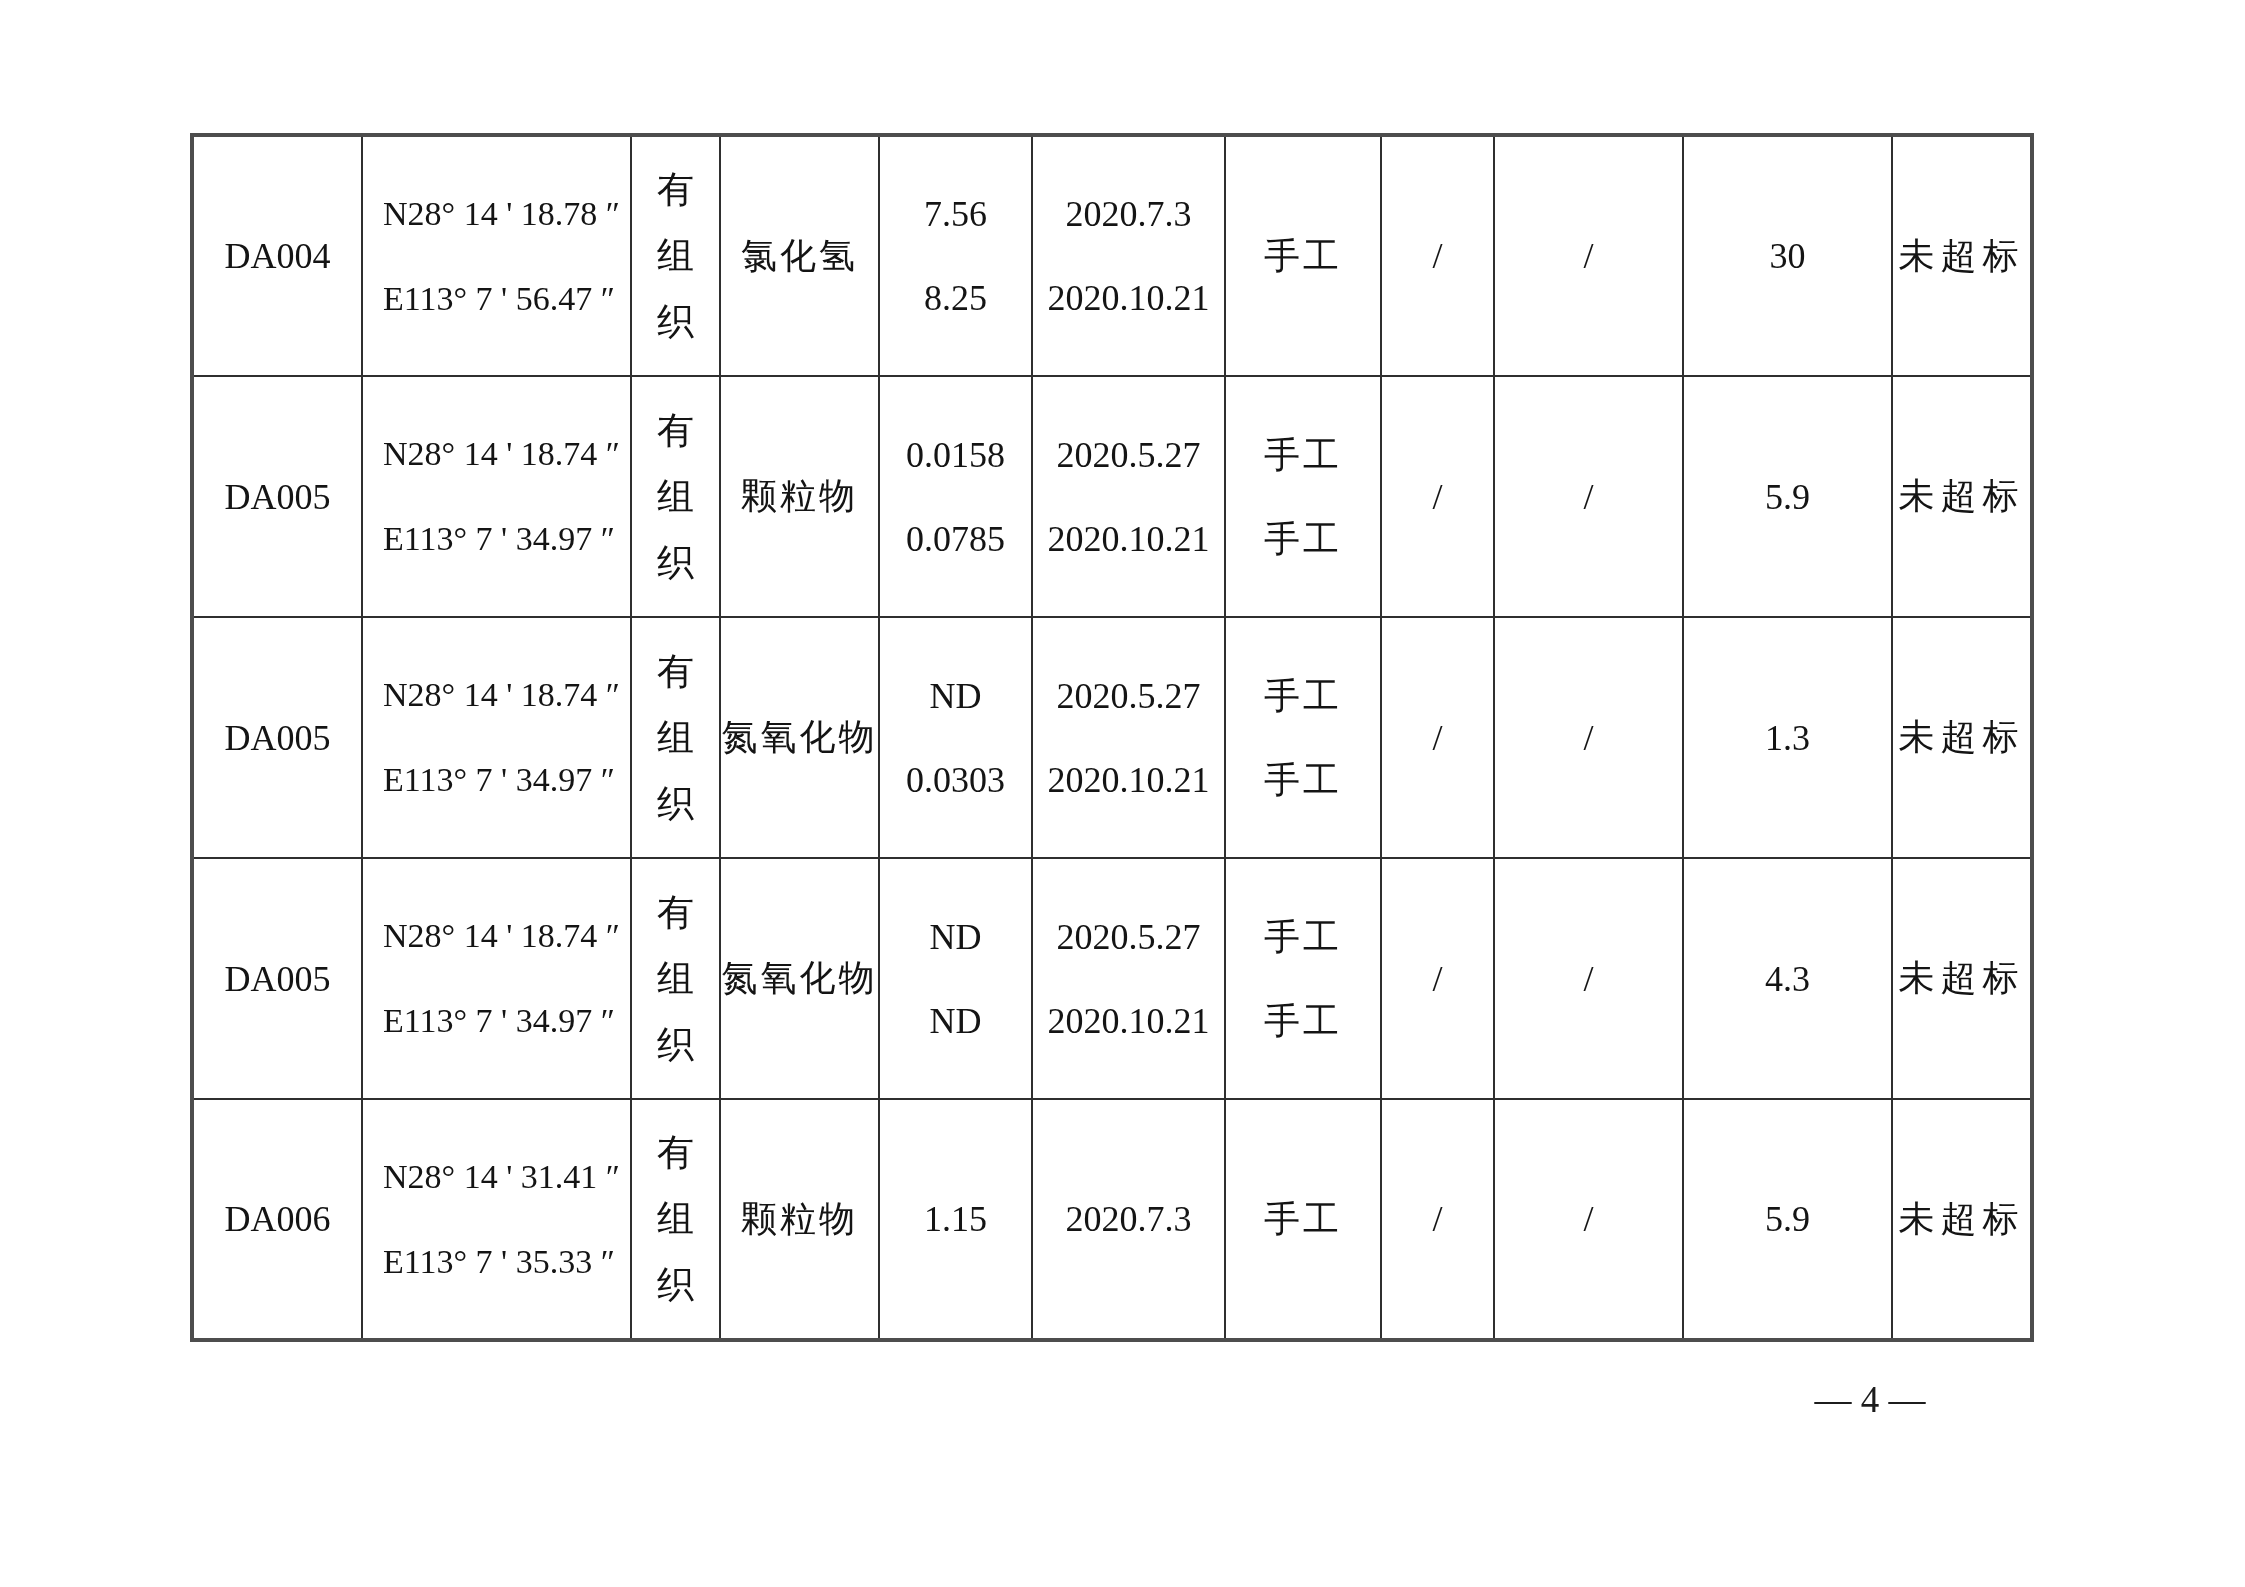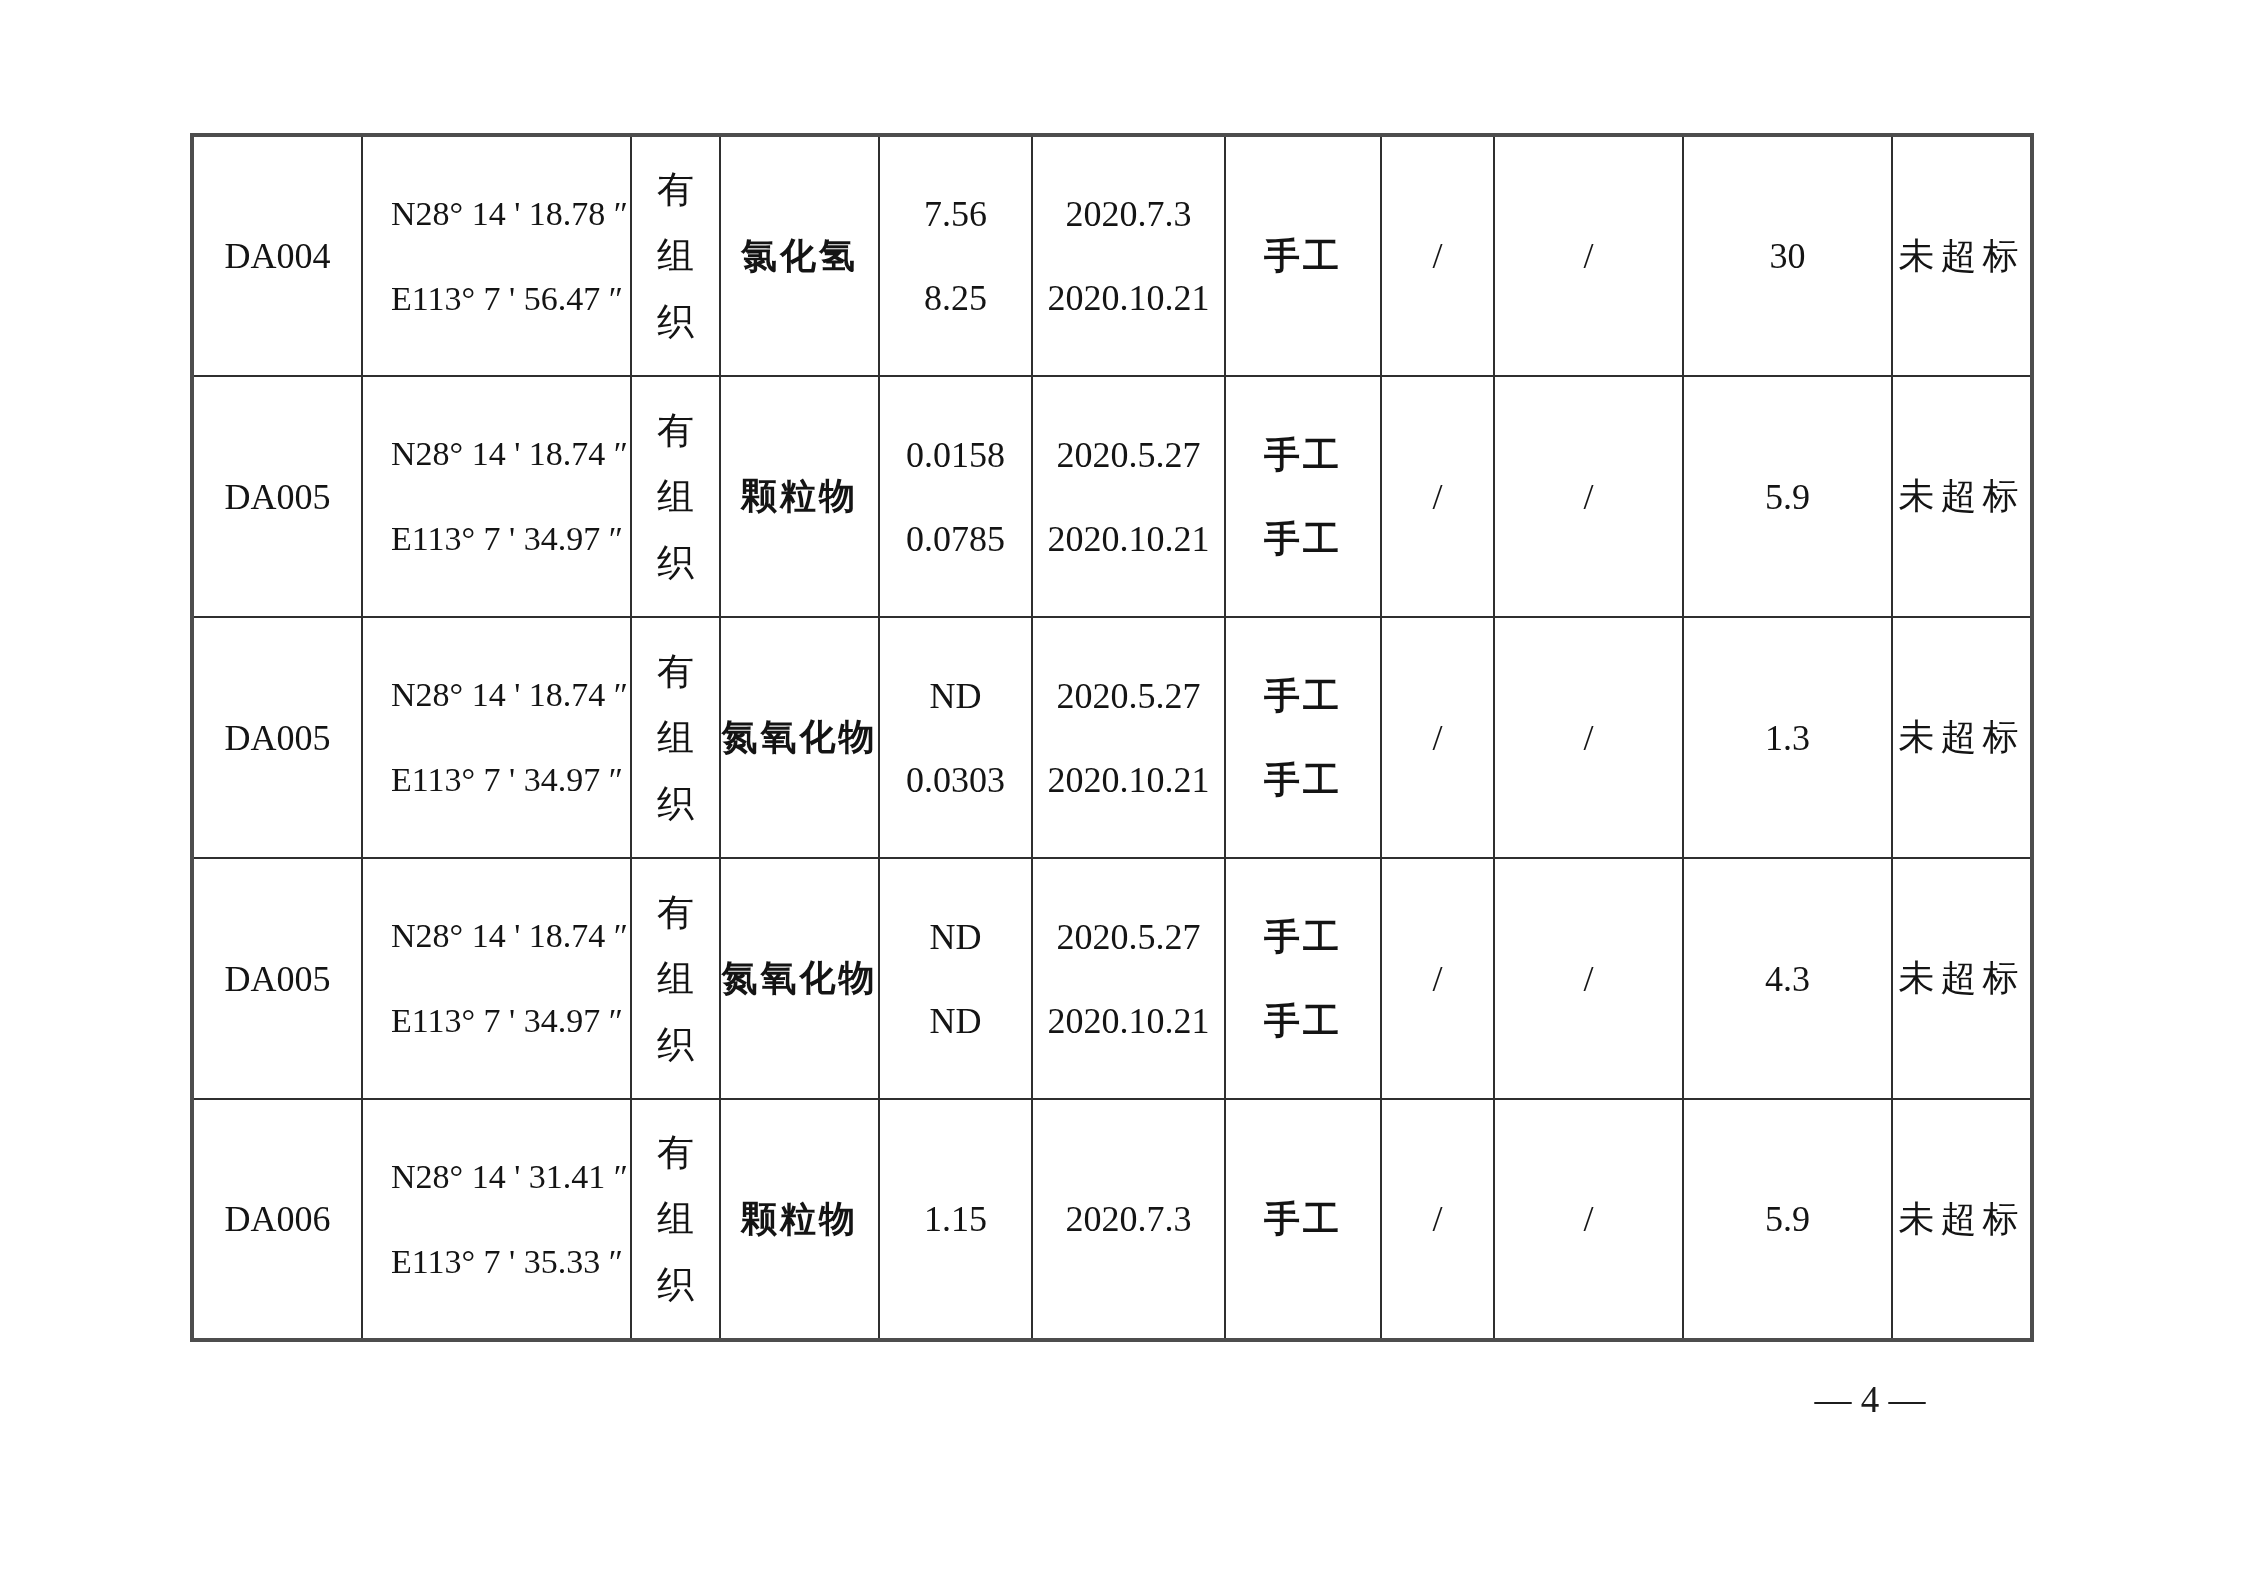--- a/index.html
+++ b/index.html
@@ -32,30 +32,30 @@
     display: flex;
     flex-direction: column;
     align-items: center;
     justify-content: center;
     gap: 44px;
     line-height: 40px;
   }
   .coord-cell .stack {
     align-items: flex-start;
     gap: 45px;
-    padding-left: 28px;
+    padding-left: 20px;
     font-size: 34px;
     white-space: nowrap;
   }
   .org-cell .stack {
     gap: 26px;
     line-height: 40px;
     font-size: 37px;
   }
-  .cn { font-size: 37px; letter-spacing: 3px; font-weight: bold; }
+  .cn { font-size: 37px; letter-spacing: 3px; }
   .status-cell { font-size: 36px; letter-spacing: 6px; }
   .slash-cell { font-size: 38px; }
   .num { font-size: 36px; }
 
   .page-number {
     position: absolute;
     left: 1760px; top: 1378px;
     width: 220px;
     text-align: center;
     font-size: 37px;

